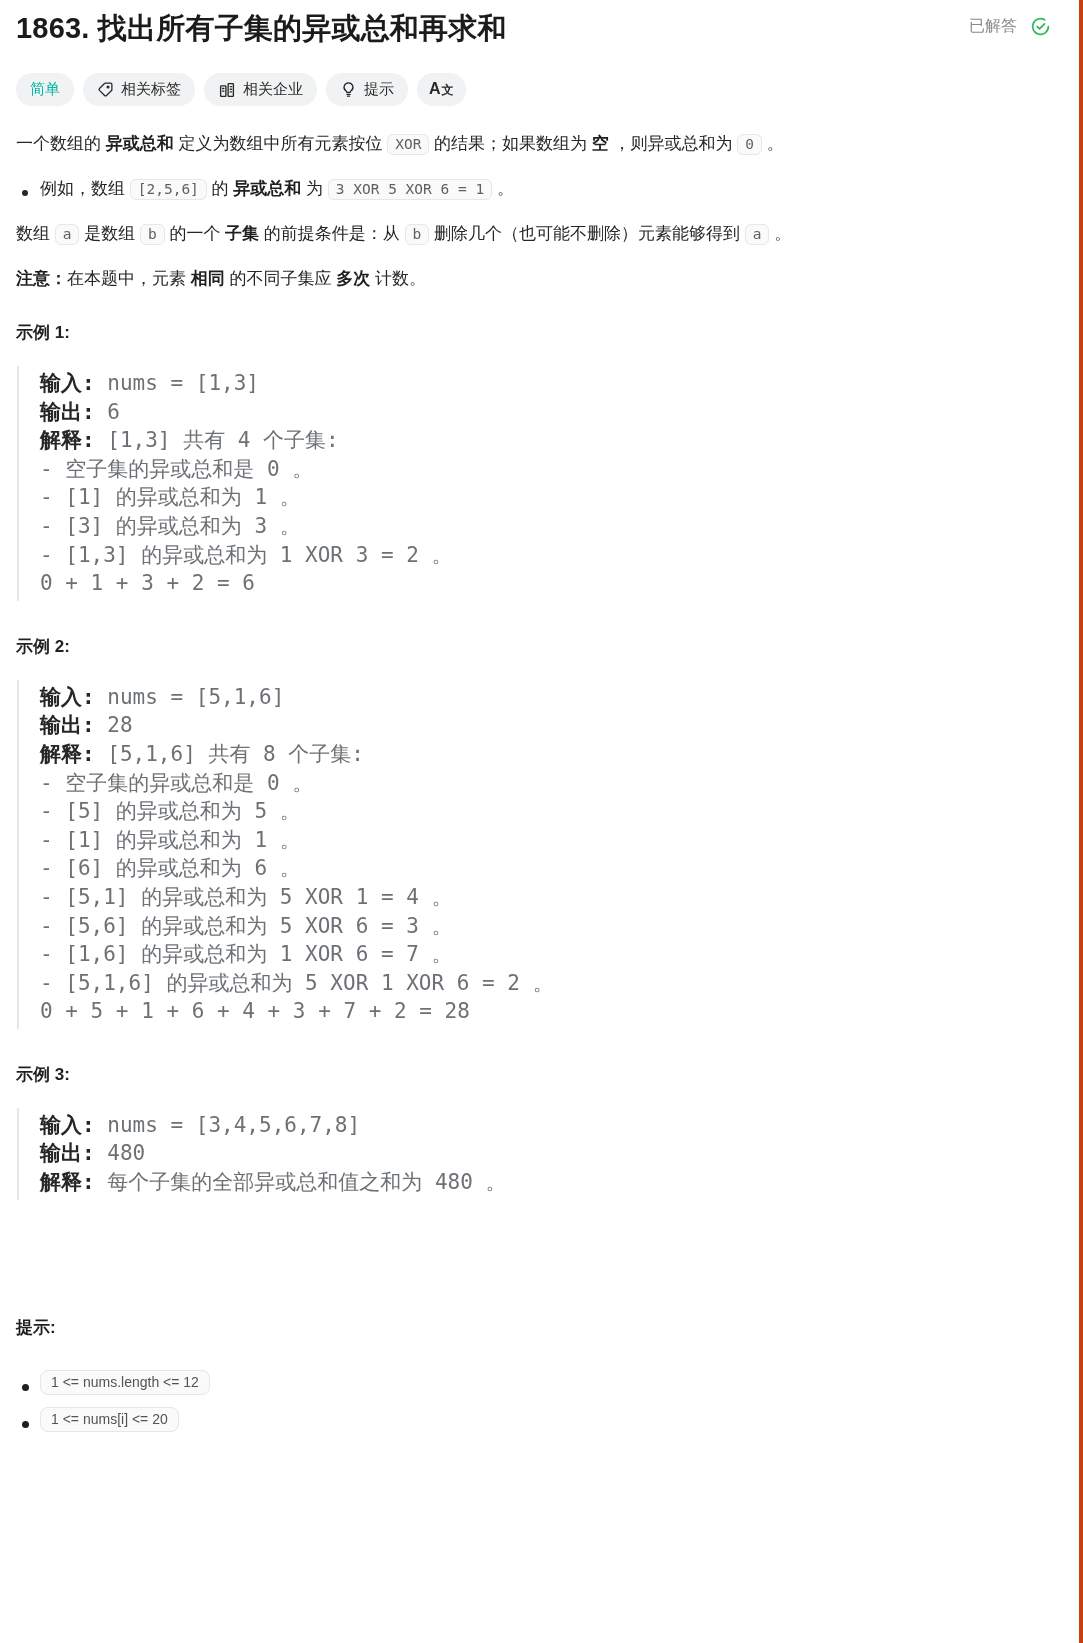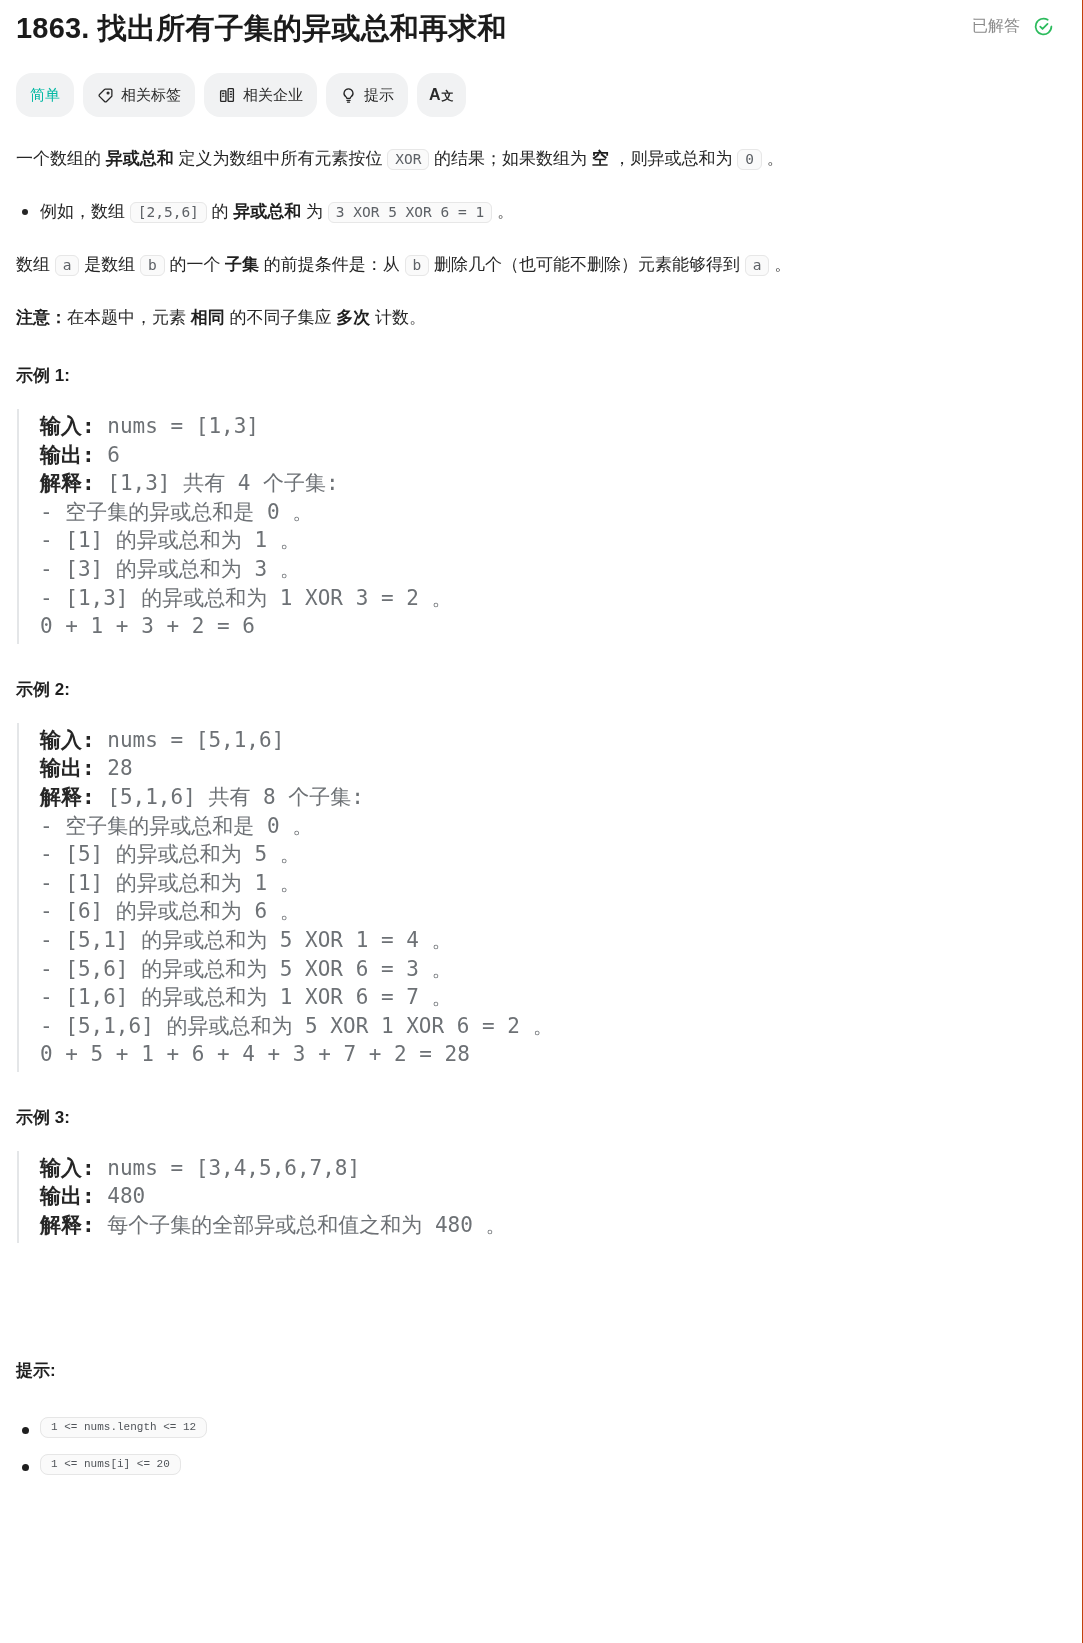--- a/index.html
+++ b/index.html
@@ -5,49 +5,49 @@
   * { box-sizing: border-box; }
   html,body { margin:0; padding:0; background:#ffffff; }
   body {
     width:1083px; height:1643px;
     font-family:"Liberation Sans","DejaVu Sans",sans-serif;
     color:#262626; position:relative; overflow:hidden;
   }
   .container {
     width:1083px; height:1643px;
     padding:10px 20px 40px 16px;
-    border-right:1px solid #c2410c;
+    border-right:4px solid #c2410c;
   }
 
   
   .title-row { display:flex; justify-content:space-between; align-items:flex-start; }
   .page-title {
     font-size:29px; font-weight:700; color:#1b1b1b;
     line-height:36px; margin:0; letter-spacing:0.2px;
   }
   .solved-badge {
     display:flex; align-items:center; gap:13px;
     color:#8a8a8a; font-size:16px; margin-top:6px; flex:none; padding-right:8px;
   }
   .solved-badge svg { display:block; }
 
   
   .badge-row { display:flex; align-items:center; gap:9px; margin-top:27px; }
   .pill {
-    height:44px; padding:0 14px; border-radius:16px;
+    height:33px; padding:0 14px; border-radius:16px;
     background:#f1f2f3; display:inline-flex; align-items:center; gap:7px;
     font-size:15px; color:#2a2a2a; cursor:pointer; white-space:nowrap;
   }
   .pill.easy { color:#00b8a3; }
   .pill svg { display:block; }
   .pill.translate { padding:0 12px; font-weight:600; font-size:16px; }
   .pill.translate .small-cjk { font-size:12px; font-weight:700; margin-left:1px; }
 
   
-  .description { margin-top:28px; font-size:17px; line-height:28px; }
+  .description { margin-top:28px; font-size:17px; line-height:20px; }
   .para, .bullet-line { margin:0 0 25px 0; }
   .description strong { font-weight:700; color:#1f1f1f; }
   .bullet-line { position:relative; padding-left:24px; }
   .bullet-line::before {
     content:""; position:absolute; left:6px; top:11px;
     width:6px; height:6px; border-radius:50%; background:#262626;
   }
   code.icode {
     font-family:"DejaVu Sans Mono","Liberation Mono",monospace;
     font-size:14.5px; color:#5d6166;
@@ -70,22 +70,22 @@
 
   
   .constraints-section { margin-top:116px; }
   .constraints-title { font-size:17px; font-weight:700; color:#1f1f1f; margin:0 0 34px 0; }
   .constraint-item { position:relative; padding-left:24px; margin-bottom:19px; }
   .constraint-item::before {
     content:""; position:absolute; left:6px; top:11px;
     width:7px; height:7px; border-radius:50%; background:#1f1f1f;
   }
   .constraint-item code {
-    font-family:Liberation Mono, monospace;
-    font-size:11px; color:#505459;
+    font-family:Liberation Sans, sans-serif;
+    font-size:14px; color:#505459;
     background:#fafafa; border:1px solid #e6e6e6; border-radius:8px;
     padding:3px 10px 4px 10px; white-space:nowrap;
   }
 </style>
 </head>
 <body>
 
 <div class="container">
 
   <div class="title-row">

